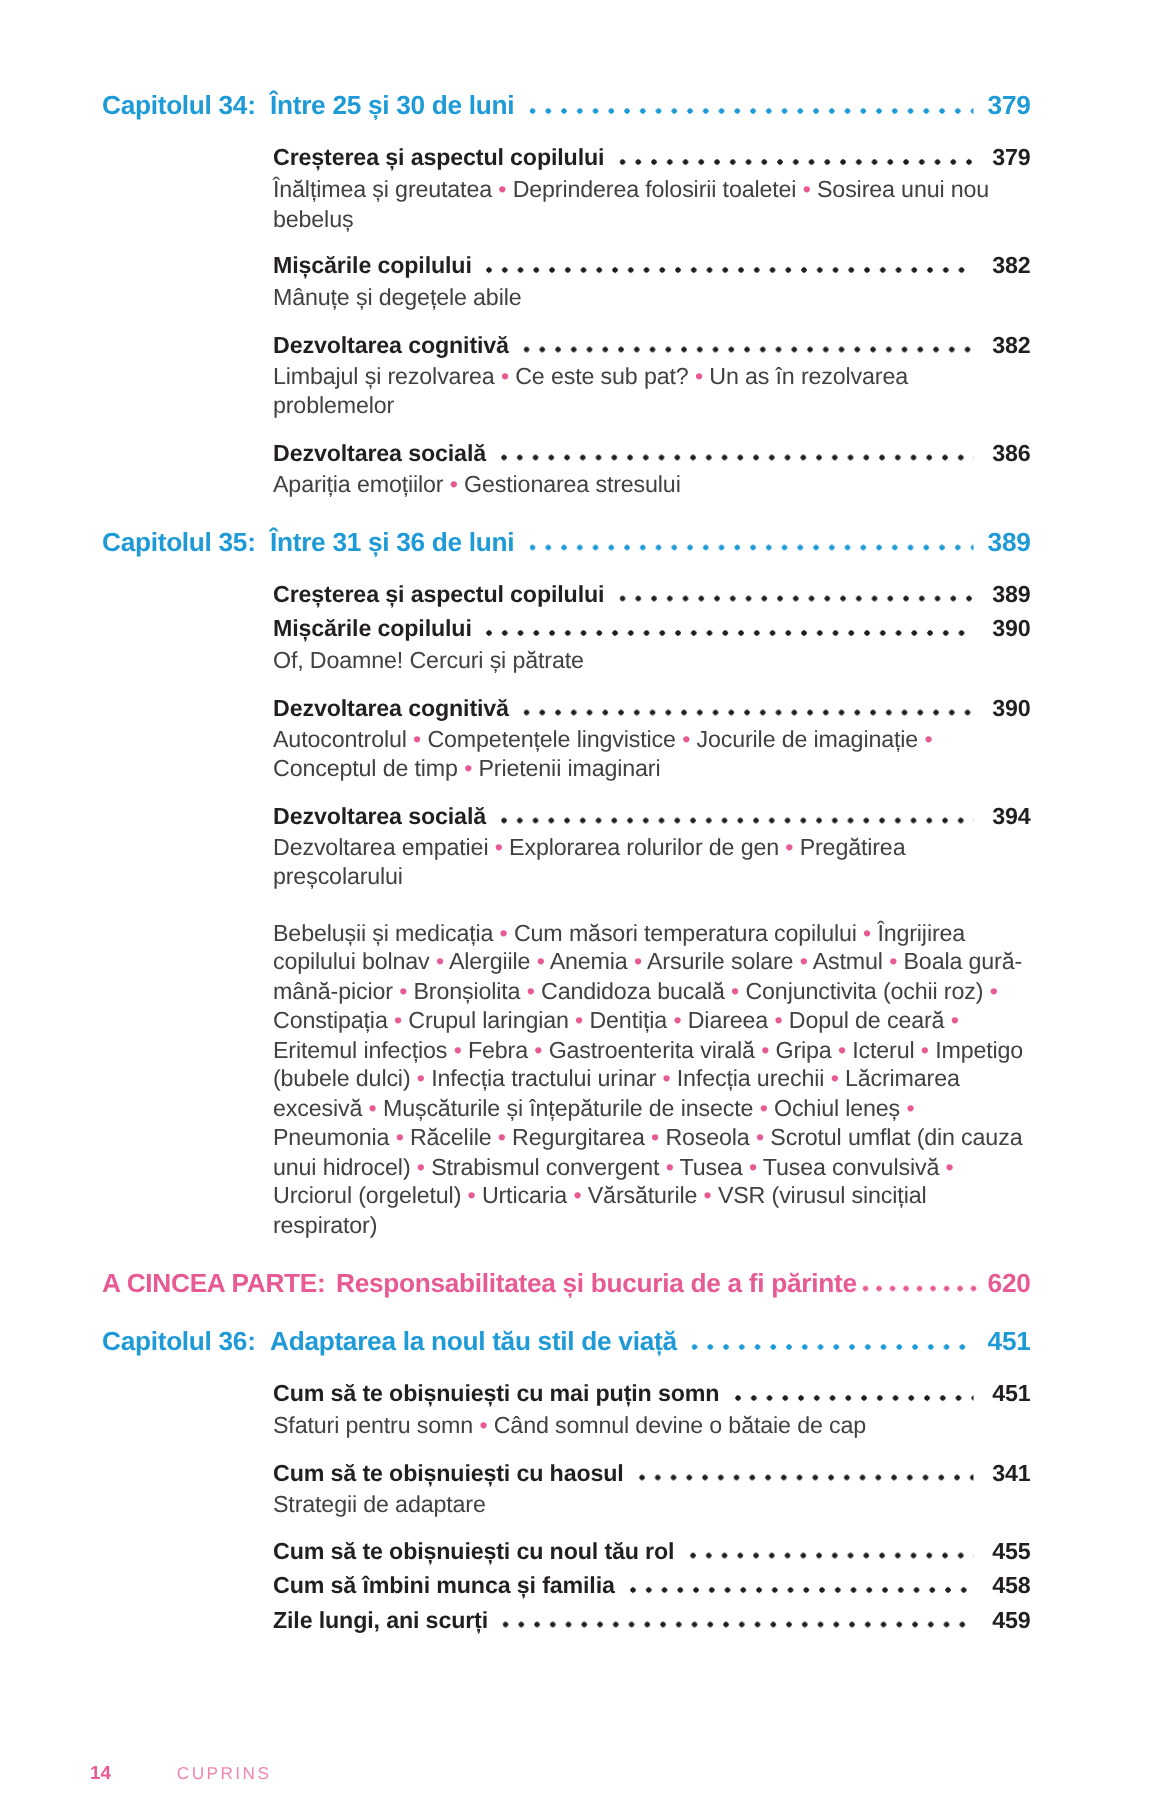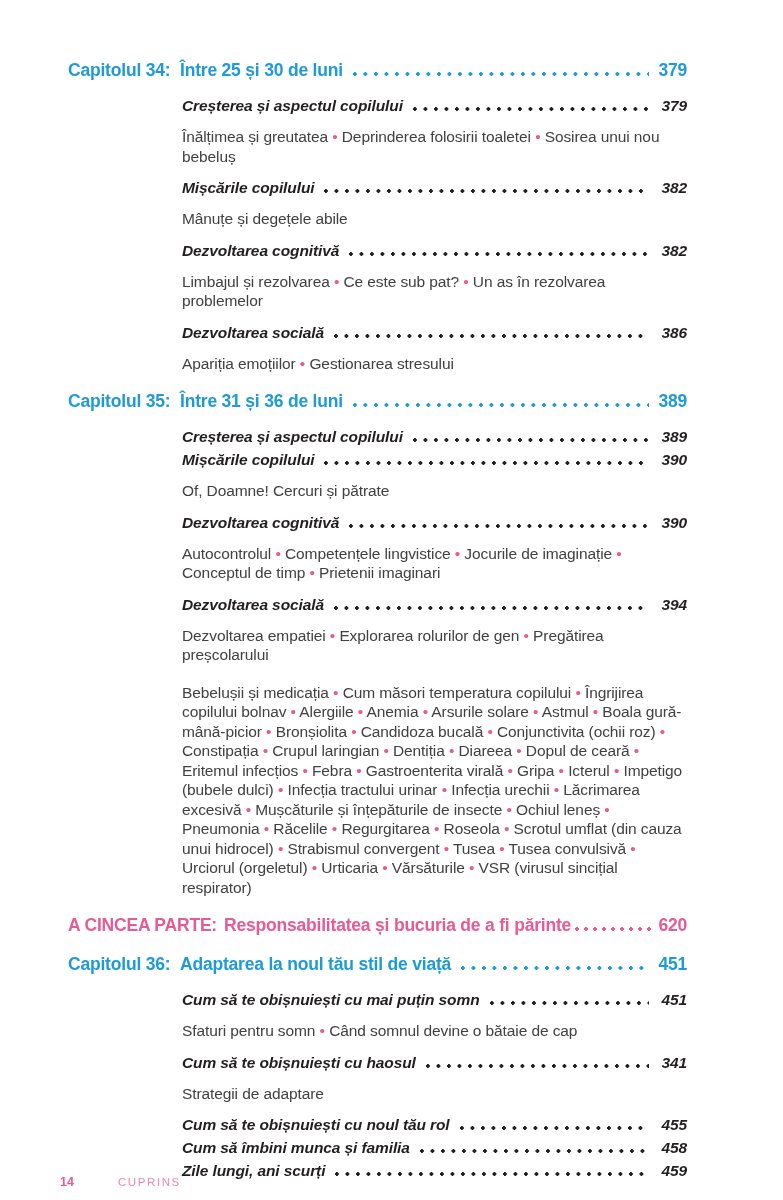--- a/index.html
+++ b/index.html
@@ -63,30 +63,29 @@
 
   .entries { margin-top: 14px; margin-left: 114px; font-size: 15.5px; }
   .entry { margin-top: 11px; }
   .entry:first-child { margin-top: 0; }
   .entry.tight { margin-top: 2px; }
   .entry .row {
     font-weight: bold;
     color: var(--dark_text, #231f20);
     line-height: 21px;
     letter-spacing: -0.1px;
-    font-style: italic;
   }
   .entry .pagenum { color: var(--dark_text, #231f20); }
 
   .topics {
     color: var(--body_text, #414042);
     font-size: 15.5px;
     line-height: 19.5px;
     letter-spacing: -0.1px;
-    margin-top: 11px;
+    margin-top: 1px;
   }
   .bullet { color: var(--part_pink, #e75a94); }
   .part-topics { margin-left: 114px; margin-top: 9px; }
 
   .footer {
     position: absolute;
     left: 60px;
     top: 1147px;
     display: flex;
     align-items: baseline;

